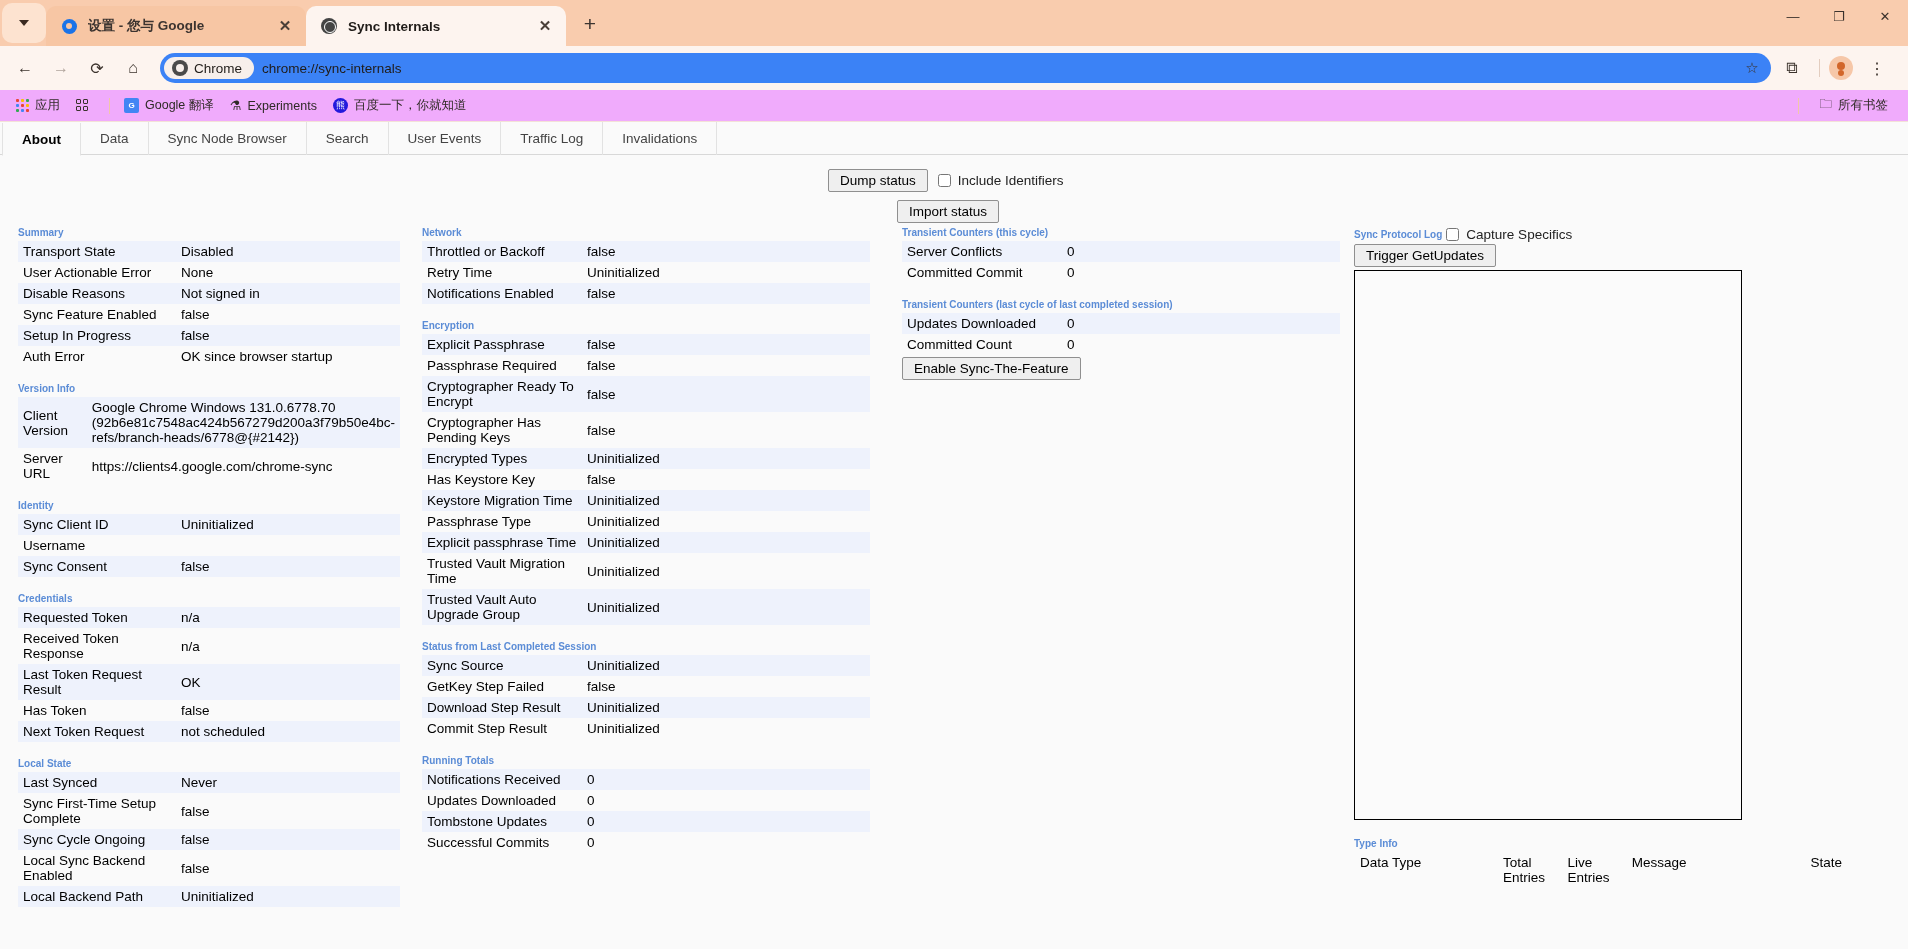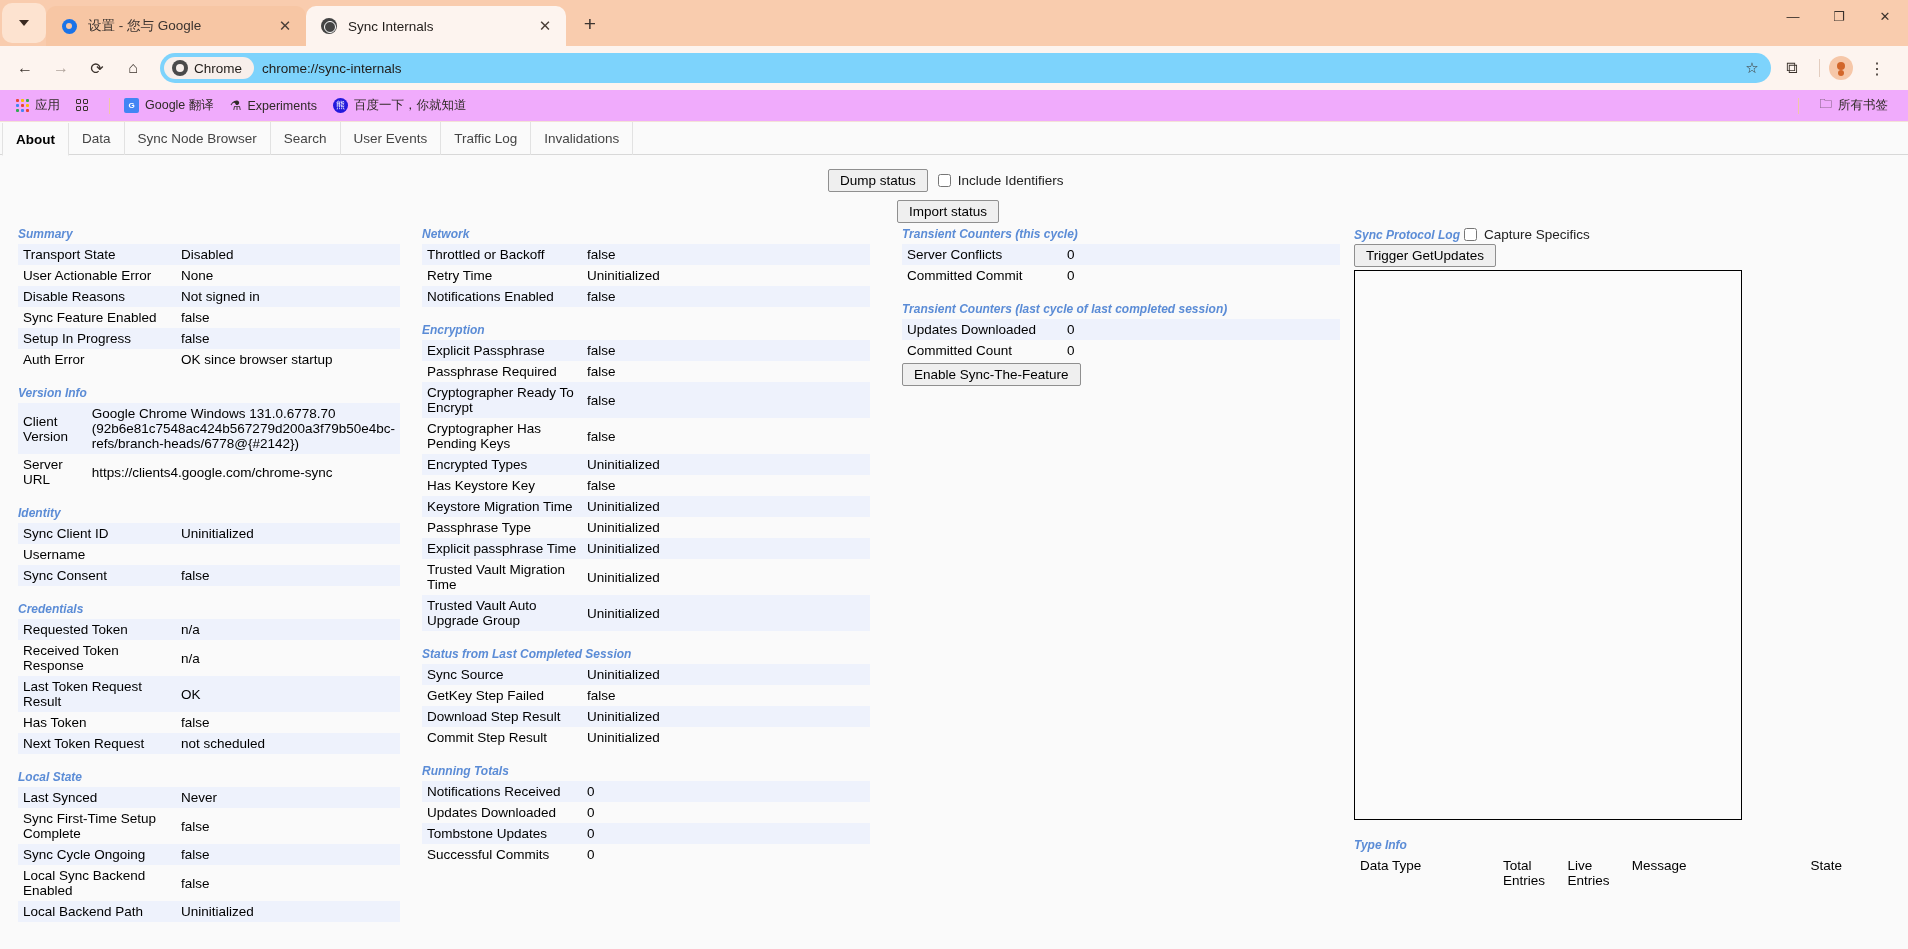--- a/index.html
+++ b/index.html
@@ -34,20 +34,21 @@
   .tab {
     height: 40px;
     width: 260px;
     display: flex; align-items: center;
     padding: 0 10px 0 14px;
     border-radius: 10px 10px 0 0;
     font-size: 13.5px;
     color: #3c3430;
     position: relative;
     cursor: pointer;
+    font-weight: bold;
   }
   .tab.inactive { background: #f7c6a4; }
   .tab.active { background: #fdf4ef; color: #201c19; }
   .tab .favicon { width: 18px; height: 18px; flex: 0 0 18px; margin-right: 10px; display:flex;align-items:center;justify-content:center;}
   .tab .title { flex: 1 1 auto; white-space: nowrap; overflow: hidden; text-overflow: ellipsis; }
   .tab .closex {
     width: 22px; height: 22px; flex:0 0 22px;
     display:flex;align-items:center;justify-content:center;
     font-size: 15px; color: #4a3f38; border-radius: 50%;
   }
@@ -72,21 +73,21 @@
     padding: 0 10px;
   }
   .tb-icon {
     width: 30px; height: 30px; margin-right: 6px;
     display:flex;align-items:center;justify-content:center;
     color:#3b322c; font-size: 16px; border-radius: 50%; cursor: pointer;
   }
   .tb-icon.dim { color: #b0a49c; }
   .omnibox {
     flex: 1 1 auto; height: 30px;
-    background: #7dd3fc; border-radius: 16px;
+    background: #3b82f6; border-radius: 16px;
     display: flex; align-items: center;
     padding: 0 4px 0 4px; margin: 0 6px;
     font-size: 13.5px; color: #201c19;
   }
   .chrome-chip {
     display: flex; align-items: center; gap: 6px;
     background: #f7efeb; border-radius: 14px;
     padding: 3px 12px 3px 8px; margin-right: 8px;
   }
   .chrome-chip .cicon { width:16px;height:16px;border-radius:50%;background:#4a4a4a;position:relative;}
@@ -120,21 +121,21 @@
   .page { background: #fafafa; height: calc(949px - 46px - 44px - 32px); position: relative; overflow: hidden; }
 
   .ptabs {
     display: flex; align-items: center;
     height: 33px;
     border-bottom: 1px solid #d8d8d8;
     padding-left: 2px;
     background: #fafafa;
   }
   .ptab {
-    padding: 0 13px; height: 33px; line-height: 33px;
+    padding: 0 19px; height: 33px; line-height: 33px;
     font-size: 13.5px; color: #444; cursor: pointer;
     border-right: 1px solid #e2e2e2;
   }
   .ptab:first-child { border-left: 1px solid #e2e2e2; }
   .ptab.sel { font-weight: bold; color: #000; background: #fafafa; border-bottom: 1px solid #fafafa; position: relative; top: 1px; }
 
   .toprow { position: relative; height: 68px; }
   .dumprow { position:absolute; left: 828px; top: 14px; display:flex; align-items:center; gap: 10px;}
   .importrow { position:absolute; left: 897px; top: 45px; }
   .btn {
@@ -151,23 +152,22 @@
   input[type=checkbox]{ width:13px;height:13px;margin:0;cursor:pointer;}
 
   .cols { display: flex; padding: 0 0 0 0; }
   .col { }
   .col1 { width: 400px; padding-left: 18px; }
   .col2 { width: 470px; padding-left: 22px; }
   .col3 { width: 470px; padding-left: 32px; }
   .col4 { width: 560px; padding-left: 14px; }
 
   .sec-title {
-    color: #5b8cd6; font-weight: bold; font-size: 12px;
+    color: #5b8cd6; font-weight: bold; font-size: 10px;
     margin: 16px 0 3px 0;
-    font-style: italic;
   }
   .sec-title.first { margin-top: 4px; }
 
   table.kv { border-collapse: collapse; width: 100%; font-size: 13.5px; }
   table.kv td { padding: 3px 5px 3px 5px; vertical-align: middle; }
   table.kv tr:nth-child(odd) { background: #eef2fc; }
   table.kv td.k { width: 52%; color: #000; }
   table.kv td.v { color: #000; }
   .muted td.k, .muted td.v { color: #8b8b8b; }
 

